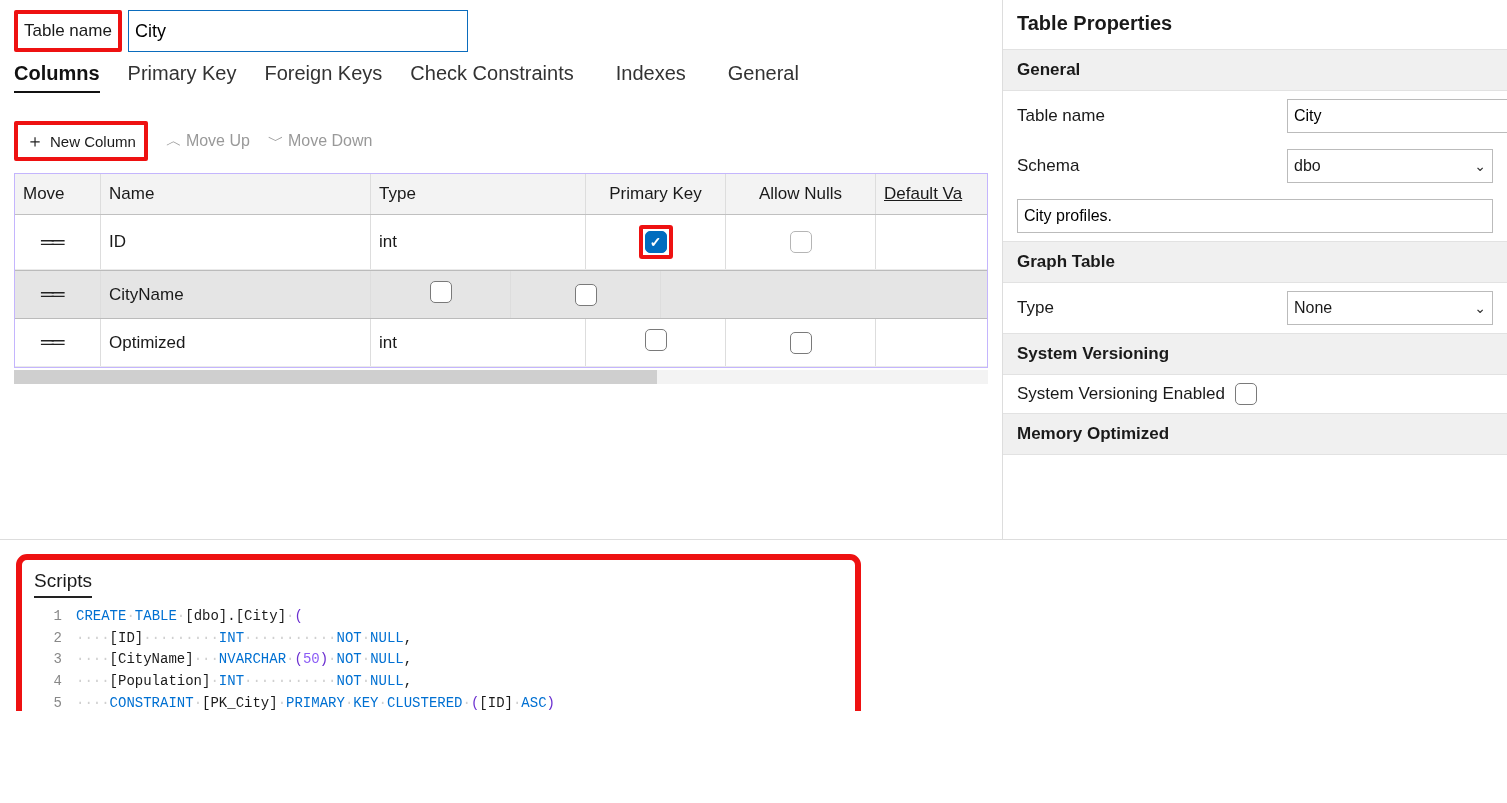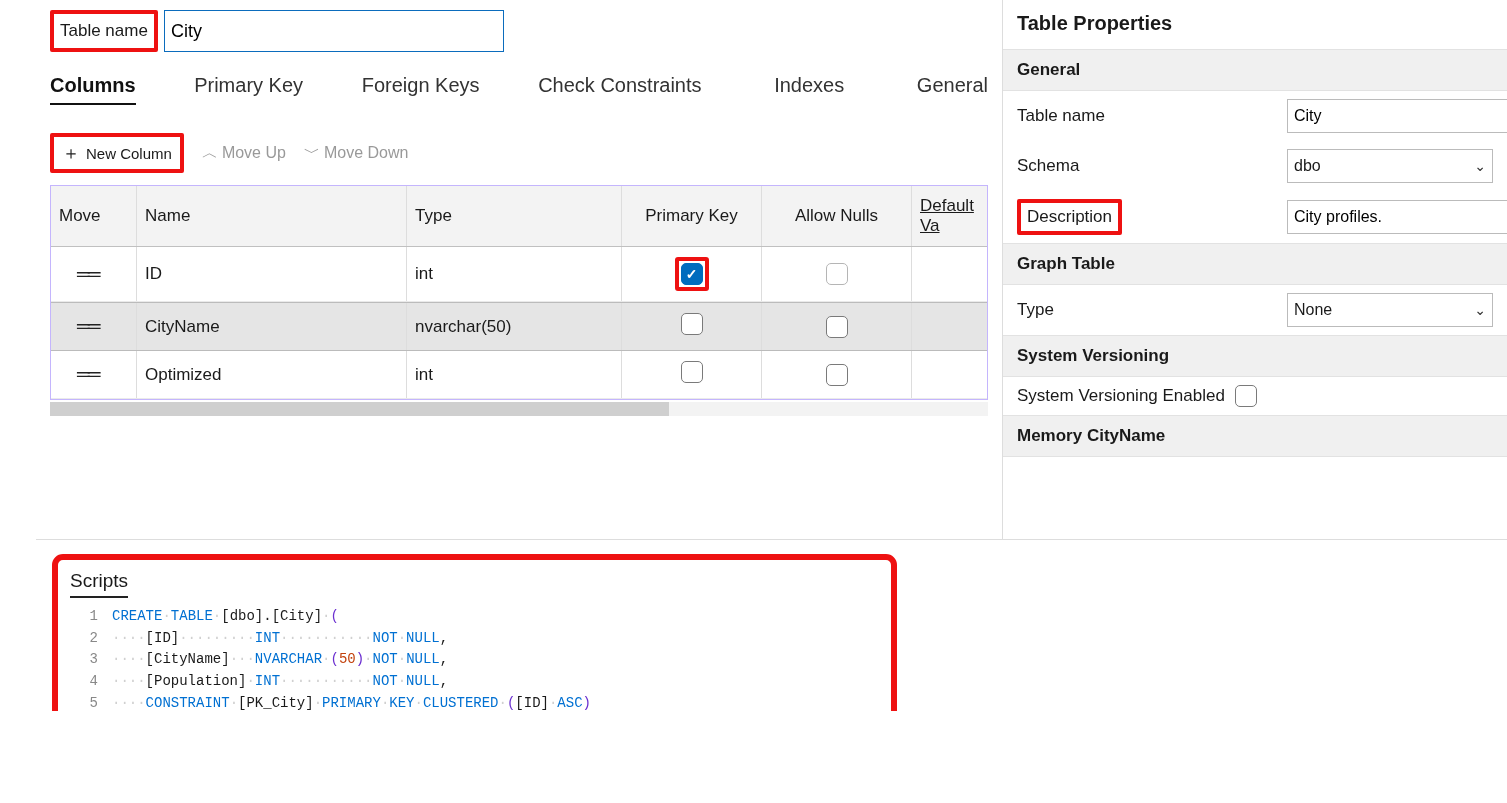--- a/index.html
+++ b/index.html
@@ -8,21 +8,20 @@
     font-family: "Segoe UI", -apple-system, BlinkMacSystemFont, sans-serif;
     font-size: 15px;
     color: #1a1a1a;
     background: #fff;
   }
   .app {
     display: flex;
     flex-direction: column;
     width: 1507px;
     height: 711px;
-    padding-left: 36px;
   }
   .upper {
     display: flex;
     flex: 1 1 auto;
     border-bottom: 1px solid #ddd;
     min-height: 540px;
   }
   .left-pane {
     flex: 1 1 auto;
     padding: 10px 14px 0 14px;
@@ -58,24 +57,23 @@
     font-size: 18px;
     padding: 4px 6px;
     height: 42px;
     outline: none;
   }
 
   
   .tabs {
     display: flex;
     gap: 28px;
-    margin-top: 22px;
+    margin-top: 10px;
     font-size: 20px;
     color: #333;
-    justify-content: space-between;
   }
   .tab {
     padding-bottom: 6px;
     cursor: pointer;
   }
   .tab.active {
     font-weight: bold;
     color: #111;
     border-bottom: 2px solid #111;
   }
@@ -239,21 +237,21 @@
   }
   .code {
     font-family: "Consolas","Menlo","Courier New",monospace;
     font-size: 14px;
     line-height: 1.55;
     white-space: pre;
   }
   .code .ln { color:#888; display:inline-block; width: 28px; text-align:right; margin-right: 14px; }
   .code .dots { color:#d0d0d0; }
   .code .kw { color:#0070d2; }
-  .code .fn { color:#c2410c; }
+  .code .fn { color:#8b5cf6; }
   .code .br { color:#6b2fd0; }
   .extra-ln { font-family: "Consolas","Menlo","Courier New",monospace; font-size:18px; color:#888; margin-left: 18px; }
 </style>
 </head>
 <body>
 
 <div class="app">
   <div class="upper">
 
     <div class="left-pane">
@@ -321,23 +319,20 @@
                 <span></span>
               </div>
             </div>
             <div class="grid-row selected">
               <div class="cell col-move">
                 <span class="move-handle">══</span>
               </div>
               <div class="cell col-name">
                 <span>CityName</span>
               </div>
-              <div class="cell col-type">
-                <span>nvarchar(50)</span>
-              </div>
               <div class="cell col-pk">
                 <span><span class="chk"></span></span>
               </div>
               <div class="cell col-null">
                 <span class="chk"></span>
               </div>
               <div class="cell col-def">
                 <span></span>
               </div>
             </div>
@@ -381,46 +376,41 @@
 
       <div class="prop-row">
         <div class="lbl">Schema</div>
         <div class="select">
           <span>dbo</span>
           <span class="chev">⌄</span>
         </div>
       </div>
 
       <div class="prop-row">
-        <div class="lbl" style="flex:0 0 260px">
-          <span class="desc-hl">
-            <span>Description</span>
-          </span>
-        </div>
         <input type="text" value="City profiles." style="">
       </div>
 
       <div class="prop-section">Graph Table</div>
 
       <div class="prop-row">
         <div class="lbl">Type</div>
         <div class="select">
           <span>None</span>
           <span class="chev">⌄</span>
         </div>
       </div>
 
       <div class="prop-section">System Versioning</div>
 
       <div class="prop-row">
         <div class="lbl" style="flex:0 0 auto">System Versioning Enabled</div>
         <span class="chk"></span>
       </div>
 
-      <div class="prop-section">Memory CityName</div>
+      <div class="prop-section">Memory Optimized</div>
     </div>
   </div>
 
   <div class="bottom">
     <div class="scripts-hl">
       <div class="scripts-title">Scripts</div>
       <div class="code" id="code-block"><div><span class="ln">1</span><span class="kw">CREATE</span><span class="dots">·</span><span class="kw">TABLE</span><span class="dots">·</span><span>[dbo].[City]</span><span class="dots">·</span><span class="br">(</span></div><div><span class="ln">2</span><span class="dots">····</span><span>[ID]</span><span class="dots">·········</span><span class="kw">INT</span><span class="dots">···········</span><span class="kw">NOT</span><span class="dots">·</span><span class="kw">NULL</span><span>,</span></div><div><span class="ln">3</span><span class="dots">····</span><span>[CityName]</span><span class="dots">···</span><span class="kw">NVARCHAR</span><span class="dots">·</span><span class="br">(</span><span class="fn">50</span><span class="br">)</span><span class="dots">·</span><span class="kw">NOT</span><span class="dots">·</span><span class="kw">NULL</span><span>,</span></div><div><span class="ln">4</span><span class="dots">····</span><span>[Population]</span><span class="dots">·</span><span class="kw">INT</span><span class="dots">···········</span><span class="kw">NOT</span><span class="dots">·</span><span class="kw">NULL</span><span>,</span></div><div><span class="ln">5</span><span class="dots">····</span><span class="kw">CONSTRAINT</span><span class="dots">·</span><span>[PK_City]</span><span class="dots">·</span><span class="kw">PRIMARY</span><span class="dots">·</span><span class="kw">KEY</span><span class="dots">·</span><span class="kw">CLUSTERED</span><span class="dots">·</span><span class="br">(</span><span>[ID]</span><span class="dots">·</span><span class="kw">ASC</span><span class="br">)</span></div><div><span class="ln">6</span><span class="br">)</span><span>;</span></div></div>
     </div>
     <div class="extra-ln">&nbsp;&nbsp;<span>7</span></div>
   </div>

